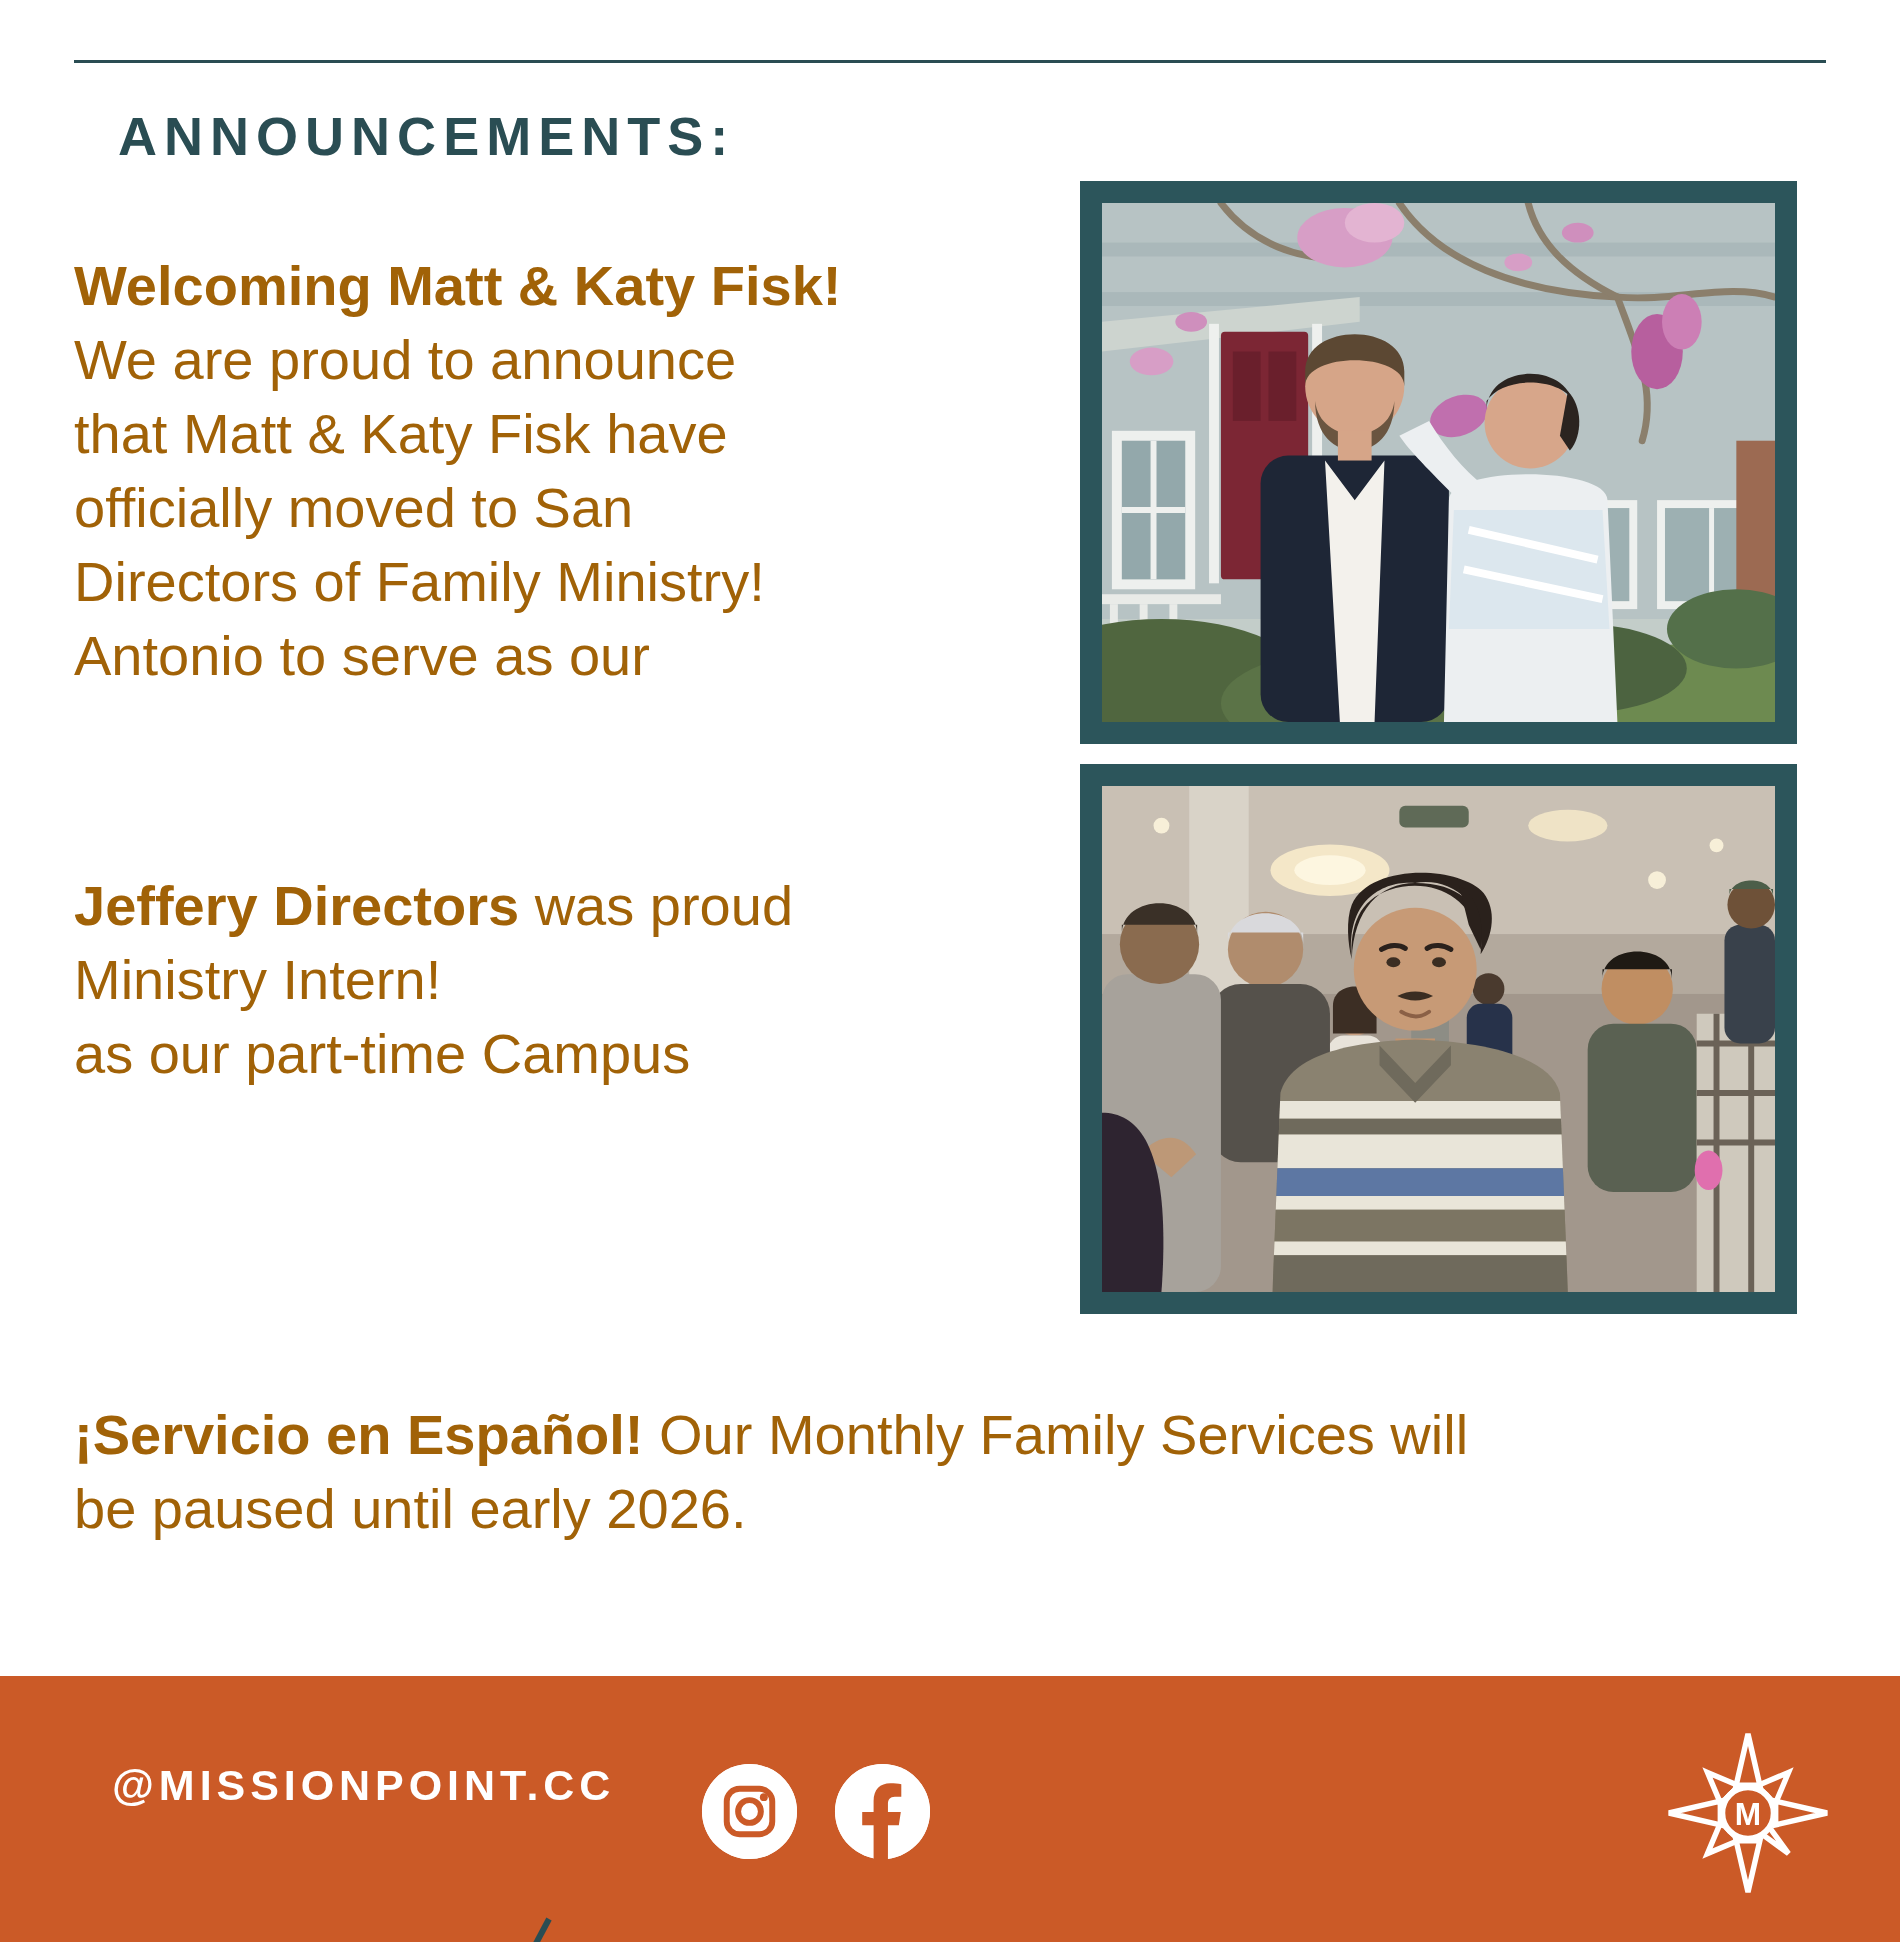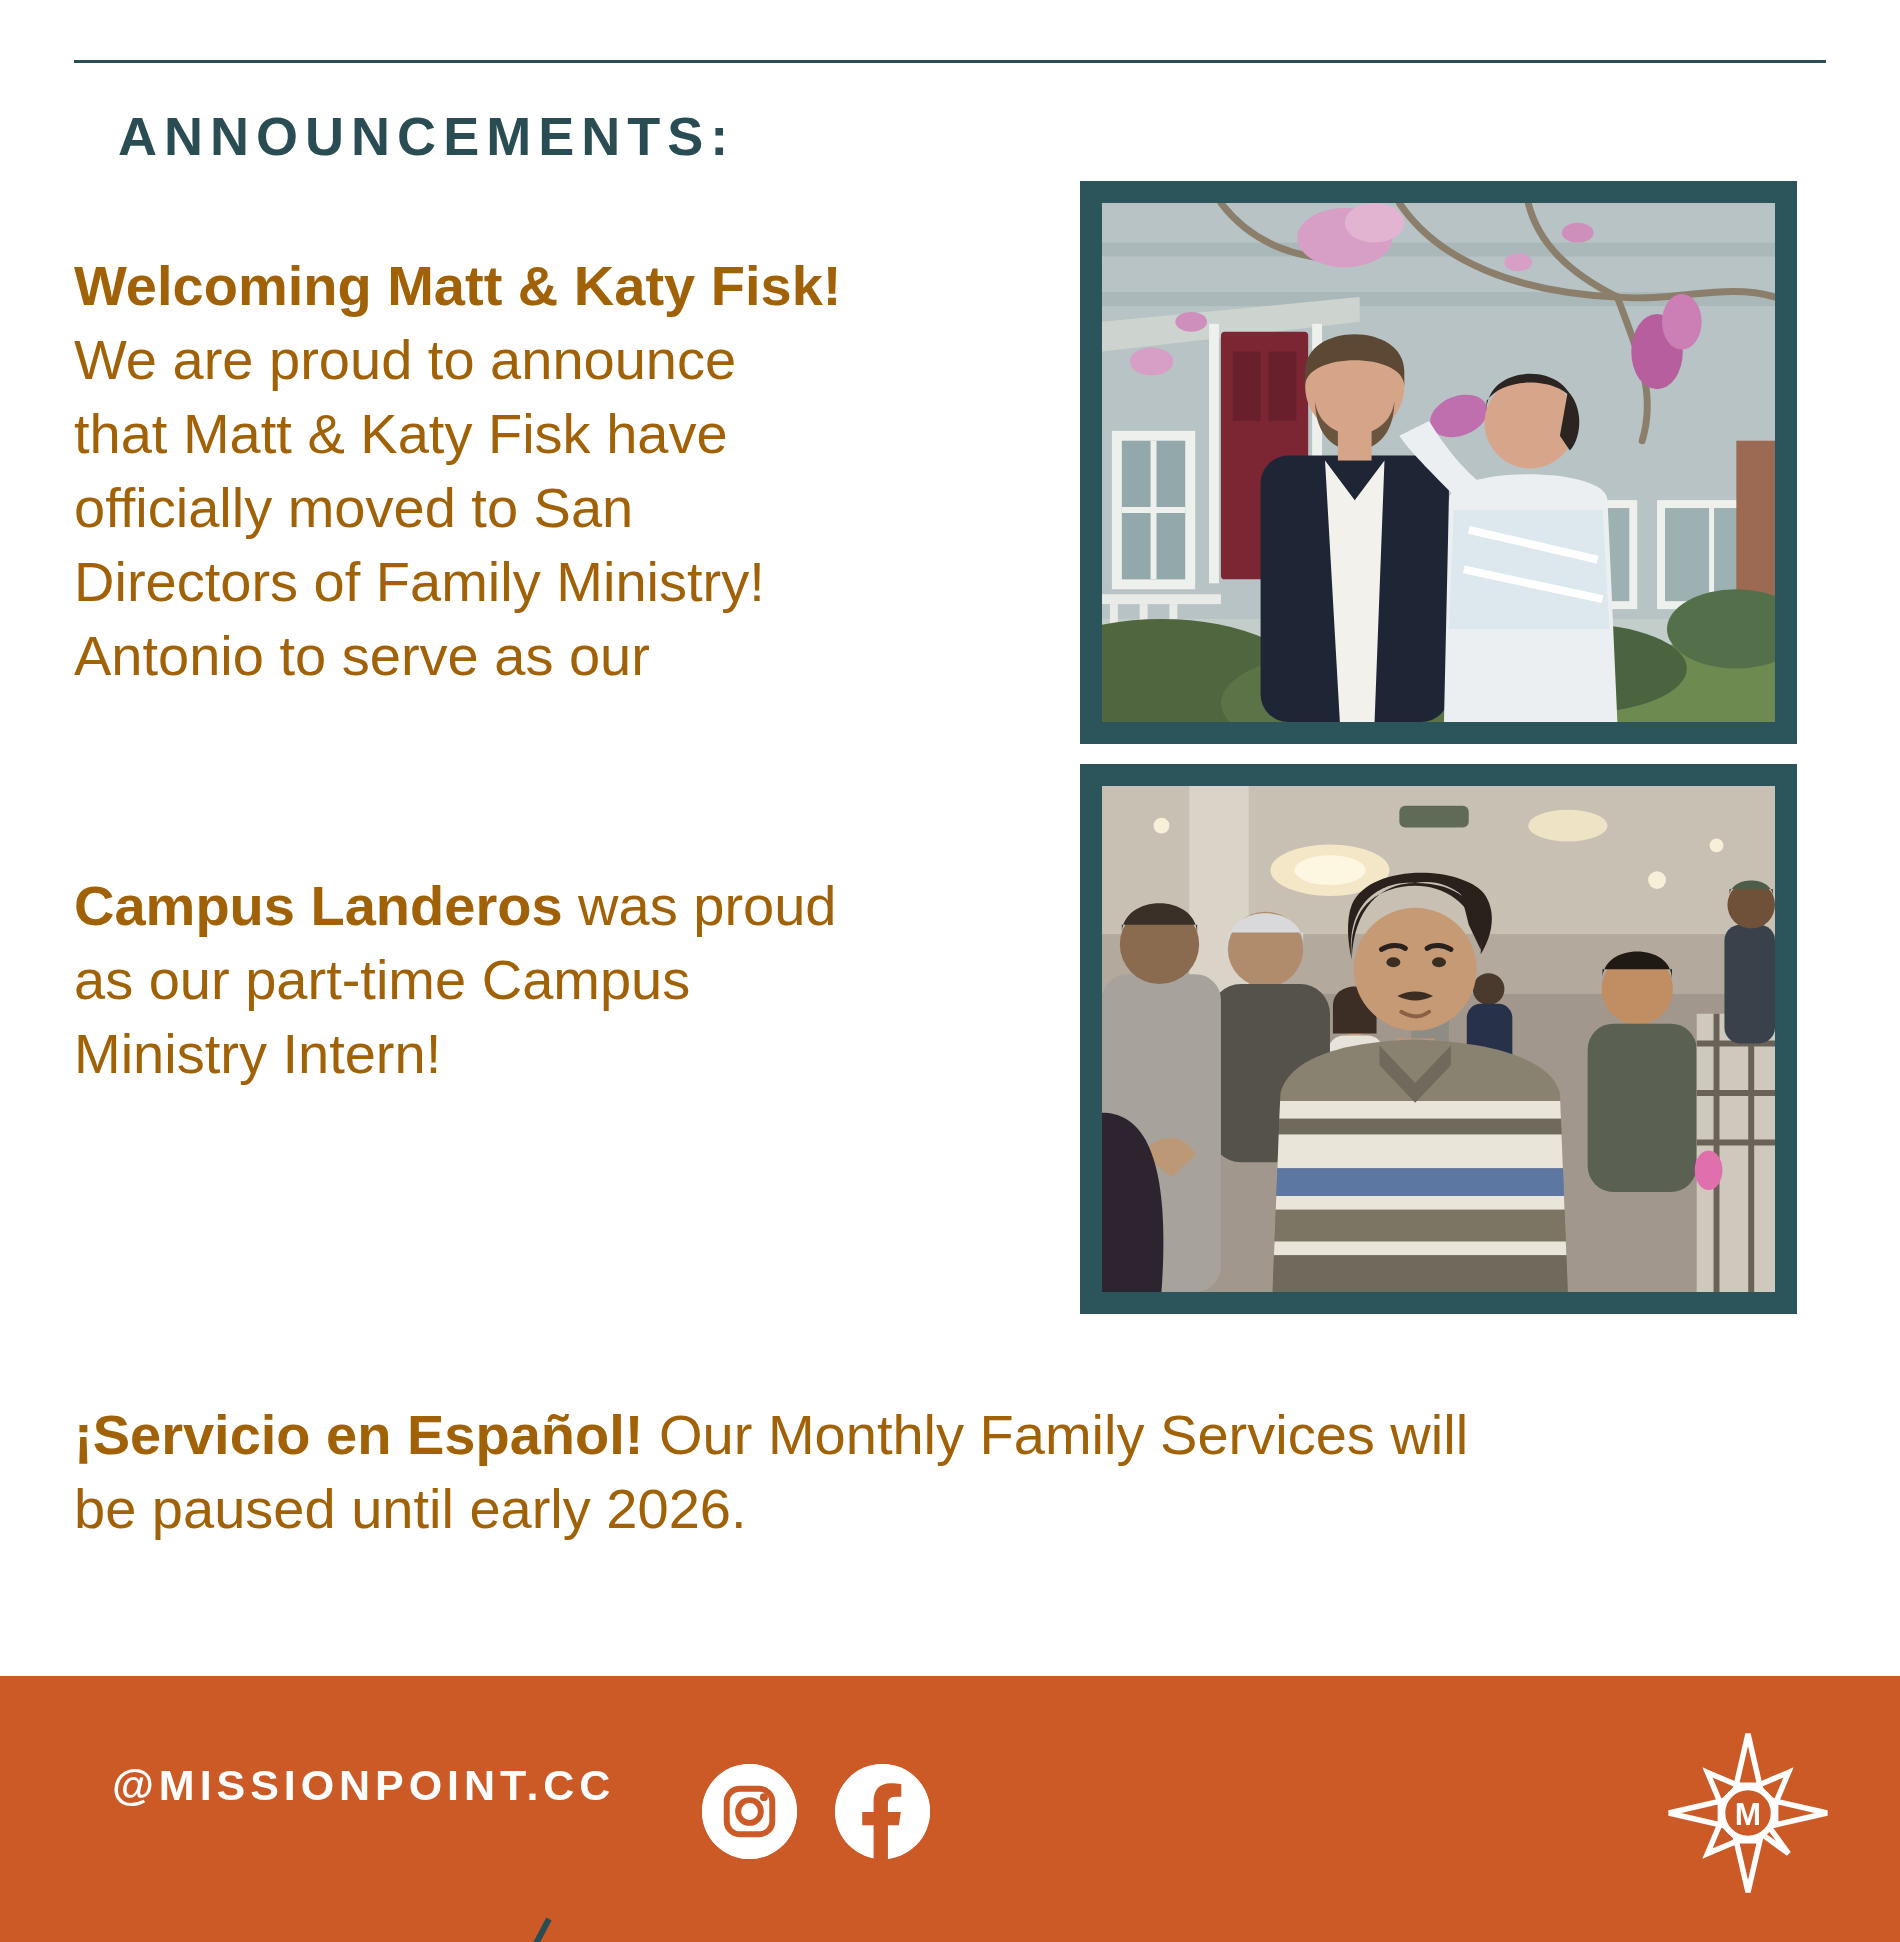--- a/index.html
+++ b/index.html
@@ -46,23 +46,23 @@
 <div class="abs para" id="para-fisk">
     <span class="line"><span class="b">Welcoming Matt &amp; Katy Fisk!</span></span>
     <span class="line"><span>We are proud to announce</span></span>
     <span class="line"><span>that Matt &amp; Katy Fisk have</span></span>
     <span class="line"><span>officially moved to San</span></span>
     <span class="line"><span>Directors of Family Ministry!</span></span>
     <span class="line"><span>Antonio to serve as our</span></span>
   </div>
 
 <div class="abs para" id="para-jeffery">
-    <span class="line"><span class="b">Campus Landeros</span><span> was proud</span></span>
+    <span class="line"><span class="b">Jeffery Directors</span><span> was proud</span></span>
+    <span class="line"><span>Ministry Intern!</span></span>
     <span class="line"><span>as our part-time Campus</span></span>
-    <span class="line"><span>Ministry Intern!</span></span>
   </div>
 
 <div class="abs para" id="para-servicio">
     <span class="line"><span class="b">¡Servicio en Español!</span><span> Our Monthly Family Services will</span></span>
     <span class="line"><span>be paused until early 2026.</span></span>
   </div>
 
 <div class="abs photo-frame" id="photo1">
   <svg viewBox="0 0 679 524" preserveAspectRatio="none">
     <rect x="0" y="0" width="679" height="524" fill="#c3cdc9"></rect>

